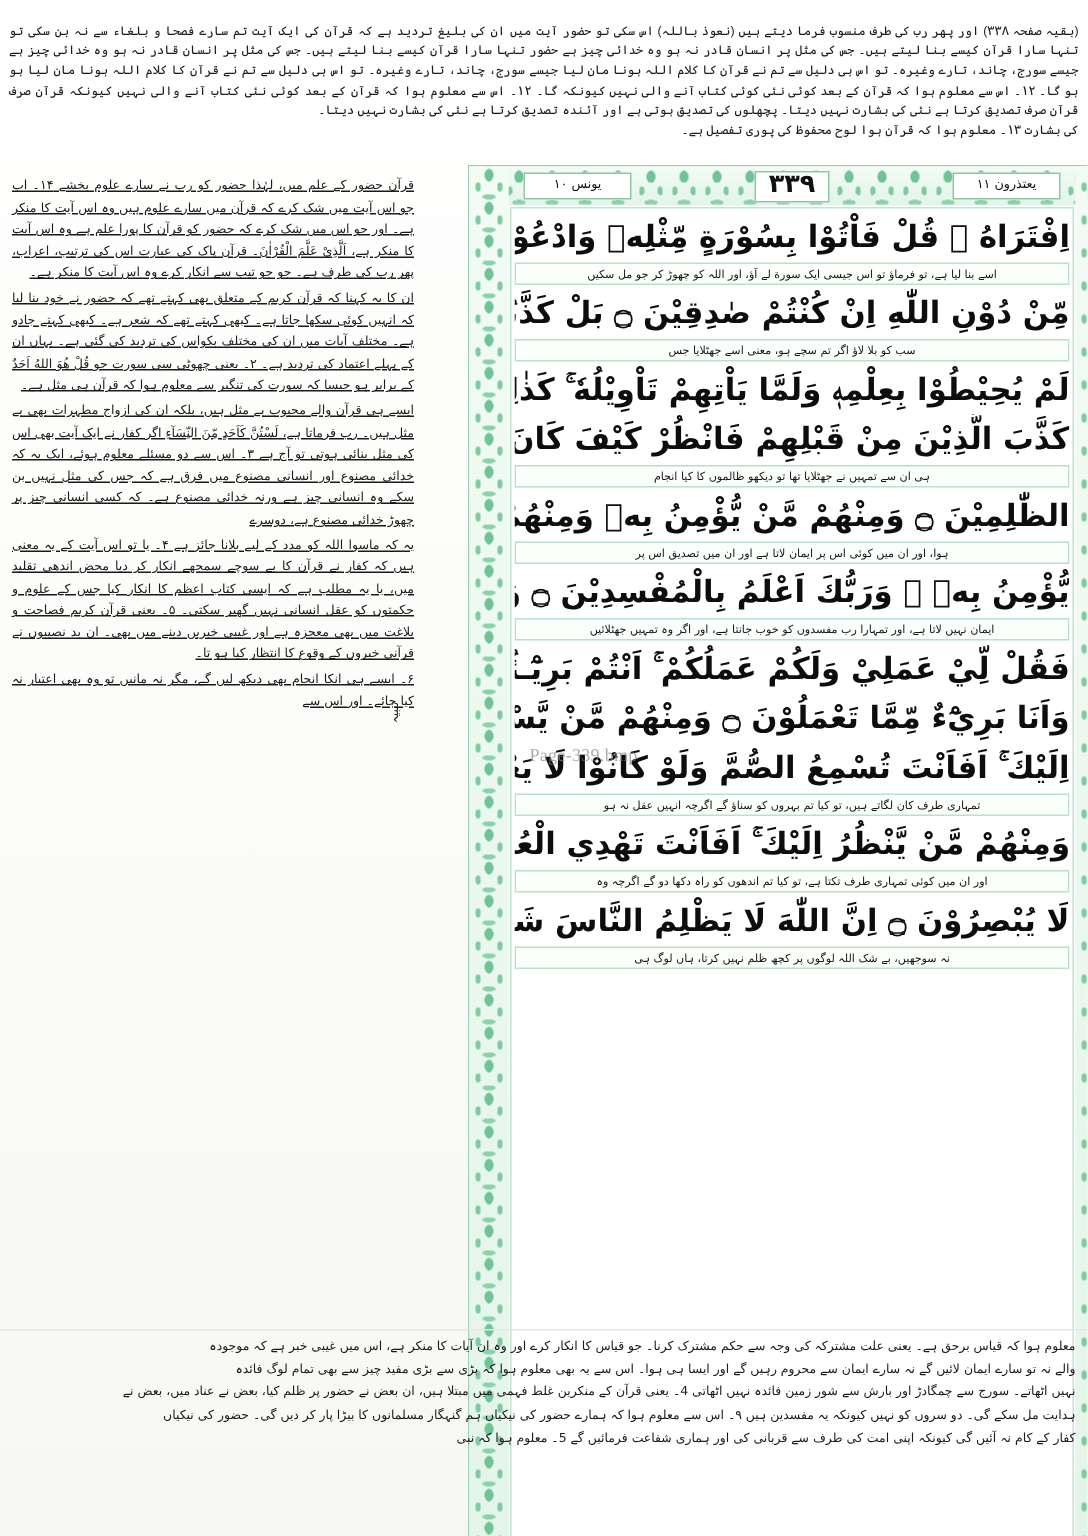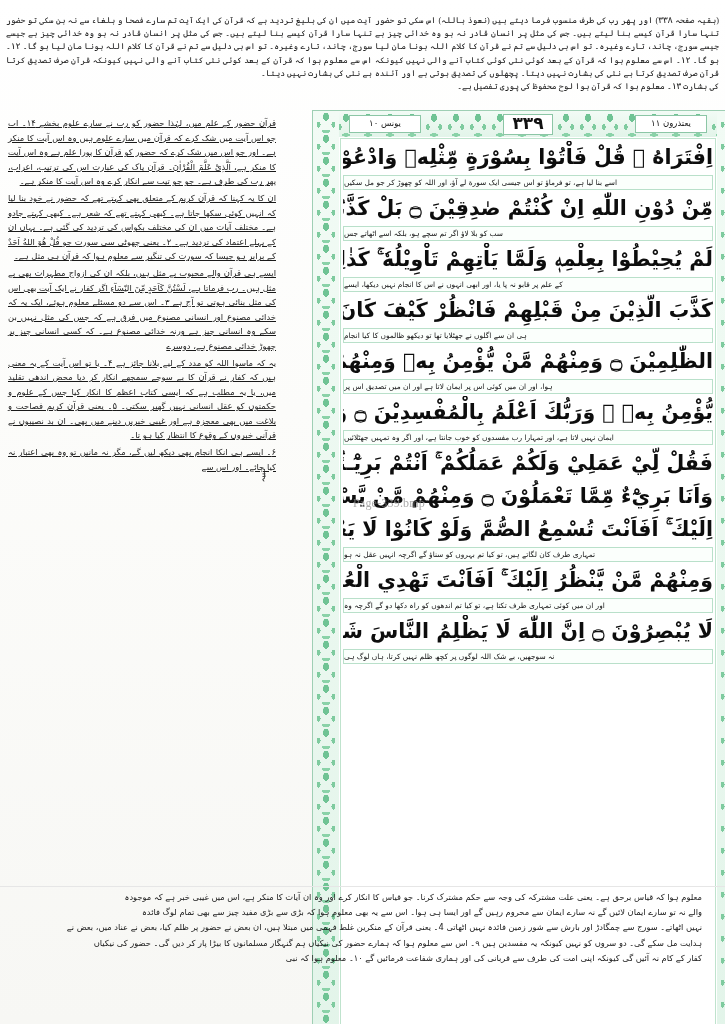--- a/index.html
+++ b/index.html
@@ -16,21 +16,21 @@
       linear-gradient(180deg,#ffffff 0%,#fcfcfa 40%,#f7f7f4 100%);
   }
   
   .top-band{
     position:absolute;top:0;left:0;width:725px;height:112px;
     box-sizing:border-box;padding:6px 6px 0 6px;
   }
   .top-band .col{
     direction:rtl;text-align:justify;
     font-size:8.2px;line-height:13.2px;color:#1b1b1b;
-    font-family:Liberation Serif, serif;
+    font-family:Liberation Sans, sans-serif;
   }
   .top-right{
     position:absolute;top:14px;right:6px;width:344px;margin-left:16px;
   }
   .top-left{
     position:absolute;top:14px;left:6px;width:366px;
   }
   
   .left-col{
     position:absolute;top:112px;left:4px;width:278px;height:772px;
@@ -105,39 +105,39 @@
   }
   .ayah-line{
     direction:rtl;text-align:center;
     font-family:"DejaVu Sans","Liberation Sans",sans-serif;
     font-size:20.5px;line-height:33px;height:33px;
     color:#0d0d0d;white-space:nowrap;
     letter-spacing:-.4px;font-weight:600;
     overflow:hidden;
   }
   .trans-line{
-    direction:rtl;text-align:left;
+    direction:rtl;text-align:center;
     border:1px solid #b9e0ca;
     background:#fbfffc;
     font-size:7.4px;line-height:13px;height:13px;
     color:#141414;white-space:nowrap;overflow:hidden;
     margin:1px 0 2px 0;
   }
   
   .watermark{
     position:absolute;top:385px;left:40px;
     font-family:Liberation Serif, serif;
     font-size:12px;color:#8a8a8a;opacity:.72;
     direction:ltr;letter-spacing:.2px;
     pointer-events:none;
   }
   
   .bottom-band{
     position:absolute;left:0;bottom:0;width:725px;height:138px;
-    box-sizing:border-box;padding:4px 23px 2px 8px;
+    box-sizing:border-box;padding:4px 8px 2px 8px;
     direction:rtl;text-align:justify;
     font-size:8.3px;line-height:14.2px;color:#1a1a1a;
     overflow:hidden;
   }
   .bottom-band p{margin:0 0 1px 0;}
   .hairline{
     position:absolute;left:0;top:0;width:725px;height:1px;background:#e6e6e6;
   }
 </style>
 </head>
@@ -169,27 +169,26 @@
 
     <div class="chip chip-sura">یونس ۱۰</div>
     <div class="chip chip-page">۳۳۹</div>
     <div class="chip chip-para">یعتذرون ۱۱</div>
 
     <div class="body">
       <div class="ayah-line">اِفْتَرَاهُ ۚ قُلْ فَاْتُوْا بِسُوْرَةٍ مِّثْلِهٖ وَادْعُوْا مَنِ اسْتَطَعْتُمْ</div>
       <div class="trans-line">اسے بنا لیا ہے، تو فرماؤ تو اس جیسی ایک سورة لے آؤ، اور اللہ کو چھوڑ کر جو مل سکیں</div>
 
       <div class="ayah-line">مِّنْ دُوْنِ اللّٰهِ اِنْ كُنْتُمْ صٰدِقِيْنَ ۝ بَلْ كَذَّبُوْا بِمَا</div>
-      <div class="trans-line">سب کو بلا لاؤ اگر تم سچے ہو، بلکہ اسے اٹھاتے جس</div>
+      <div class="trans-line">سب کو بلا لاؤ اگر تم سچے ہو، معنی اسے جھٹلایا جس</div>
 
       <div class="ayah-line">لَمْ يُحِيْطُوْا بِعِلْمِهٖ وَلَمَّا يَاْتِهِمْ تَاْوِيْلُهٗ ۚ كَذٰلِكَ</div>
-      <div class="trans-line">کے علم پر قابو نہ پا یا، اور ابھی انہوں نے اس کا انجام نہیں دیکھا، ایسے</div>
 
       <div class="ayah-line">كَذَّبَ الَّذِيْنَ مِنْ قَبْلِهِمْ فَانْظُرْ كَيْفَ كَانَ عَاقِبَةُ</div>
-      <div class="trans-line">ہی ان سے اگلوں نے جھٹلایا تھا تو دیکھو ظالموں کا کیا انجام</div>
+      <div class="trans-line">ہی ان سے تمہیں نے جھٹلایا تھا تو دیکھو ظالموں کا کیا انجام</div>
 
       <div class="ayah-line">الظّٰلِمِيْنَ ۝ وَمِنْهُمْ مَّنْ يُّؤْمِنُ بِهٖ وَمِنْهُمْ مَّنْ لَّا</div>
       <div class="trans-line">ہوا، اور ان میں کوئی اس پر ایمان لاتا ہے اور ان میں تصدیق اس پر</div>
 
       <div class="ayah-line">يُّؤْمِنُ بِهٖ ۚ وَرَبُّكَ اَعْلَمُ بِالْمُفْسِدِيْنَ ۝ وَاِنْ كَذَّبُوْكَ</div>
       <div class="trans-line">ایمان نہیں لاتا ہے، اور تمہارا رب مفسدوں کو خوب جانتا ہے، اور اگر وہ تمہیں جھٹلائیں</div>
 
       <div class="ayah-line">فَقُلْ لِّيْ عَمَلِيْ وَلَكُمْ عَمَلُكُمْ ۚ اَنْتُمْ بَرِيْٓـئُوْنَ مِمَّآ اَعْمَلُ</div>
 
       <div class="ayah-line">وَاَنَا بَرِيْٓءٌ مِّمَّا تَعْمَلُوْنَ ۝ وَمِنْهُمْ مَّنْ يَّسْتَمِعُوْنَ</div>
@@ -208,16 +207,16 @@
 
     <div class="watermark">Page-339.bmp</div>
   </div>
 
   <div class="bottom-band">
     <div class="hairline"></div>
     <p>معلوم ہوا کہ قیاس برحق ہے۔ یعنی علت مشترکہ کی وجہ سے حکم مشترک کرنا۔ جو قیاس کا انکار کرے اور وہ ان آیات کا منکر ہے، اس میں غیبی خبر ہے کہ موجودہ</p>
     <p>والے نہ تو سارے ایمان لائیں گے نہ سارے ایمان سے محروم رہیں گے اور ایسا ہی ہوا۔ اس سے یہ بھی معلوم ہوا کہ بڑی سے بڑی مفید چیز سے بھی تمام لوگ فائدہ</p>
     <p>نہیں اٹھاتے۔ سورج سے چمگادڑ اور بارش سے شور زمین فائدہ نہیں اٹھاتی 4۔ یعنی قرآن کے منکرین غلط فہمی میں مبتلا ہیں، ان بعض نے حضور پر ظلم کیا، بعض نے عناد میں، بعض نے</p>
     <p>ہدایت مل سکے گی۔ دو سروں کو نہیں کیونکہ یہ مفسدین ہیں ۹۔ اس سے معلوم ہوا کہ ہمارے حضور کی نیکیاں ہم گنہگار مسلمانوں کا بیڑا پار کر دیں گی۔ حضور کی نیکیاں</p>
-    <p>کفار کے کام نہ آئیں گی کیونکہ اپنی امت کی طرف سے قربانی کی اور ہماری شفاعت فرمائیں گے ۱۰۔ معلوم ہوا کہ نبی</p>
+    <p>کفار کے کام نہ آئیں گی کیونکہ اپنی امت کی طرف سے قربانی کی اور ہماری شفاعت فرمائیں گے 5۔ معلوم ہوا کہ نبی</p>
   </div>
 
 </div>
 
 </body></html>

